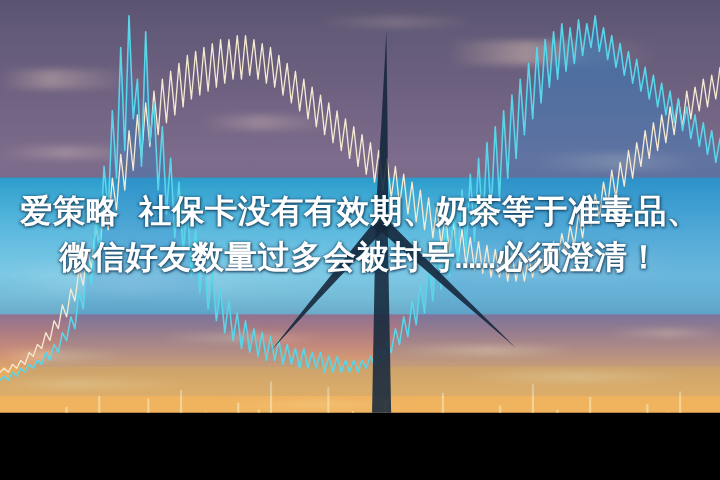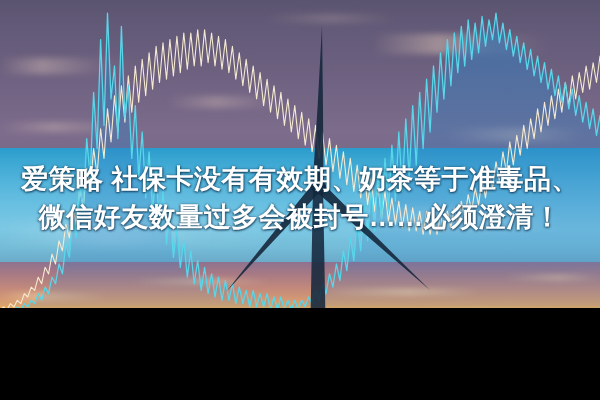--- a/index.html
+++ b/index.html
@@ -3,23 +3,23 @@
 <meta charset="utf-8">
 <style>
   html, body {
     margin: 0;
     padding: 0;
     background: #000;
   }
   #stage {
     position: relative;
     width: 600px;
-    height: 308px;
+    height: 344px;
     overflow: hidden;
-    font-family: Liberation Sans, sans-serif;
+    font-family: Liberation Mono, monospace;
   }
   #stage > * { position: absolute; }
 
   
   .band { left: 0; width: 600px; }
 
   .sky-upper {
     top: 0; height: 150px;
     background:
       linear-gradient(180deg,

